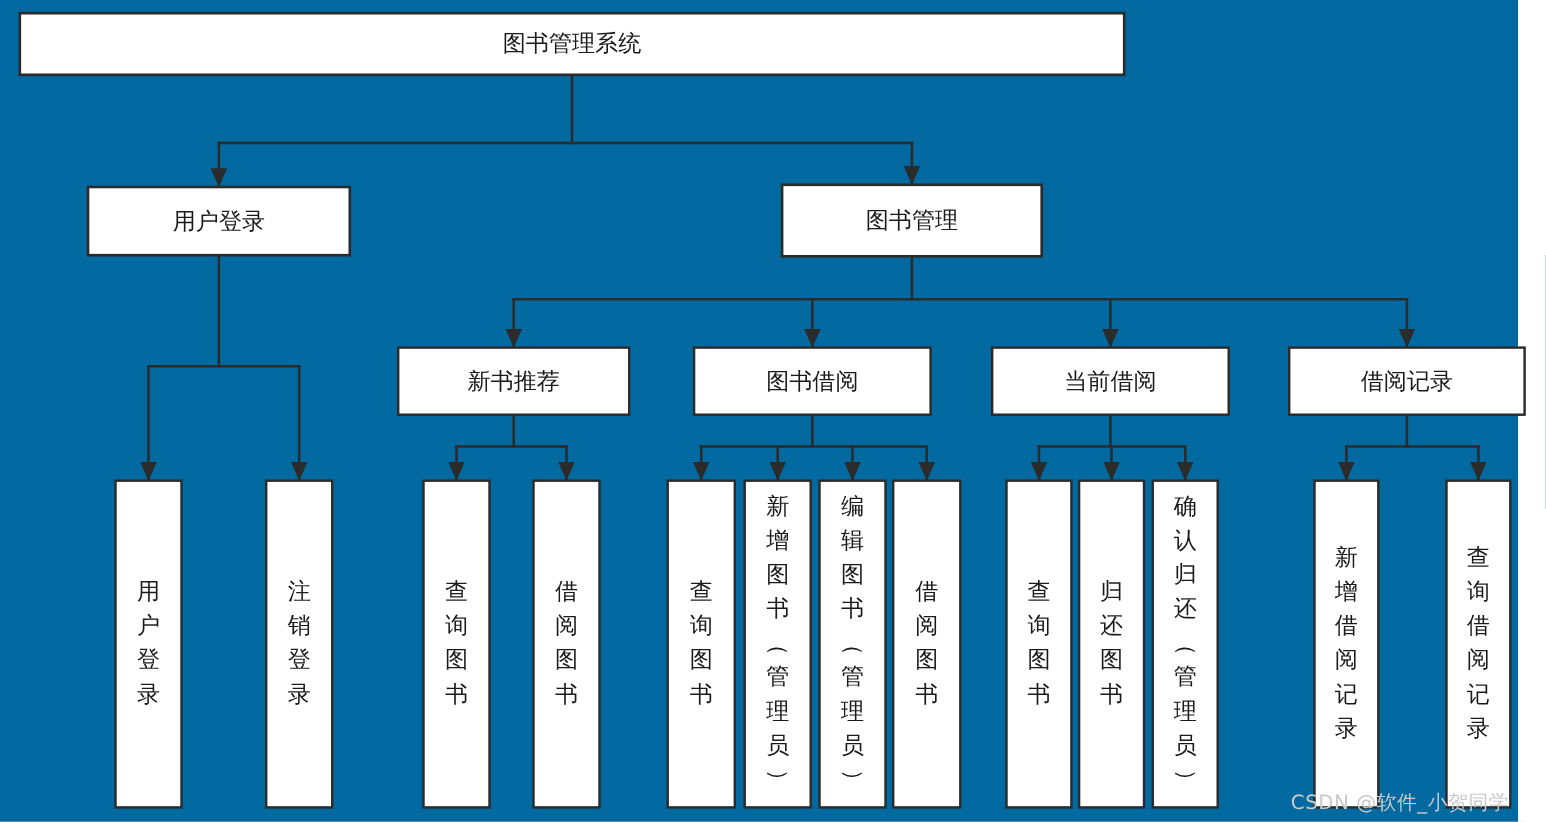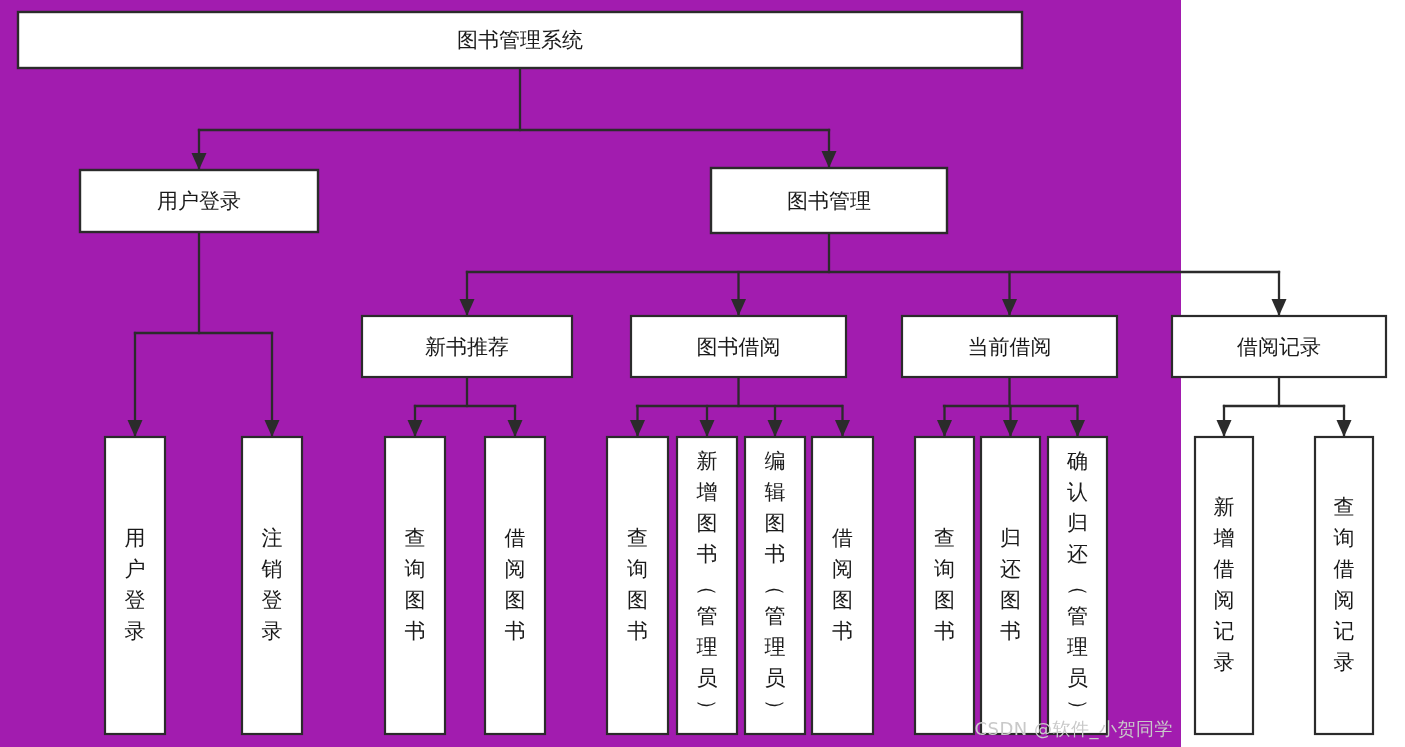--- a/index.html
+++ b/index.html
@@ -9,23 +9,23 @@
     background: #ffffff;
   }
   body {
     width: 1405px;
     height: 747px;
     overflow: hidden;
     font-family: "DejaVu Sans", "Liberation Sans", sans-serif;
   }
   #diagram-root {
     position: relative;
-    width: 1181px;
+    width: 1380px;
     height: 747px;
-    background: #a21caf;
+    background: #0369a1;
   }
   svg#flow-svg {
     position: absolute;
     top: 0;
     left: 0;
     width: 1405px;
     height: 747px;
     display: block;
   }
   .node-box {

